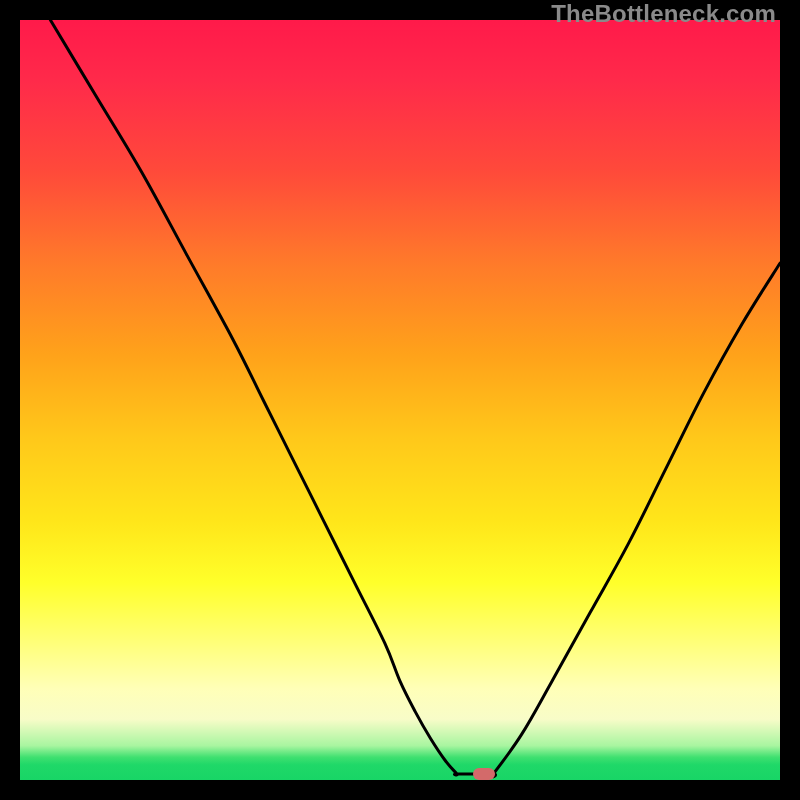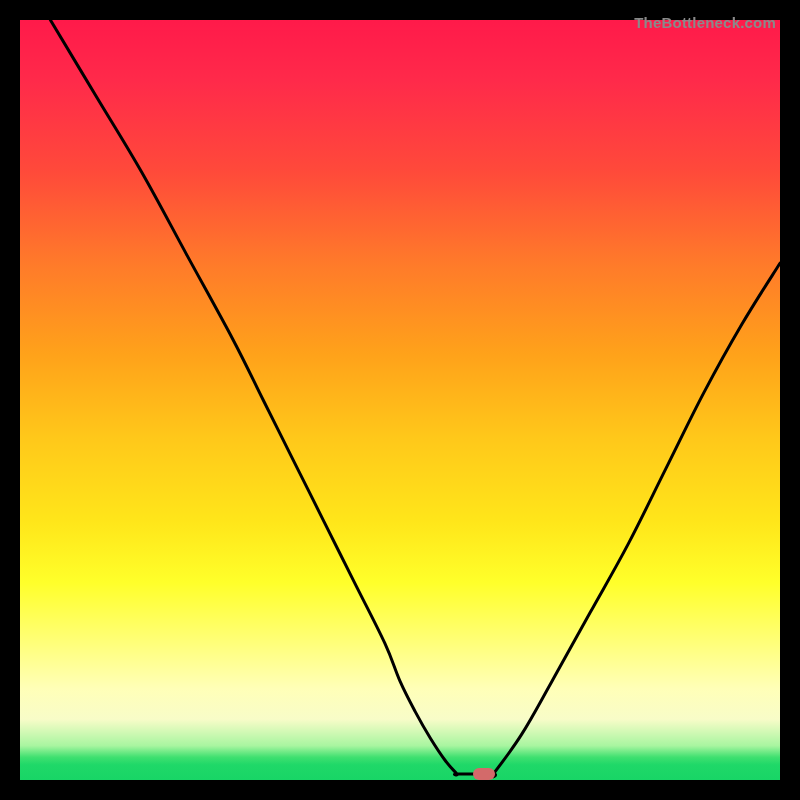--- a/index.html
+++ b/index.html
@@ -33,25 +33,24 @@
       #3fe070 97%,
       #1fd868 98%,
       #18d566 100%
     );
   }
   .attribution {
     position: absolute;
     top: 0px;
     right: 24px;
     font-family: Arial, Helvetica, sans-serif;
-    font-size: 15px;
+    font-size: 24px;
     font-weight: bold;
     color: #8a8a8a;
     letter-spacing: 0.2px;
-    margin-top: 14px;
   }
   .curve {
     position: absolute;
     left: 0;
     top: 0;
     width: 760px;
     height: 760px;
   }
   .marker {
     position: absolute;

